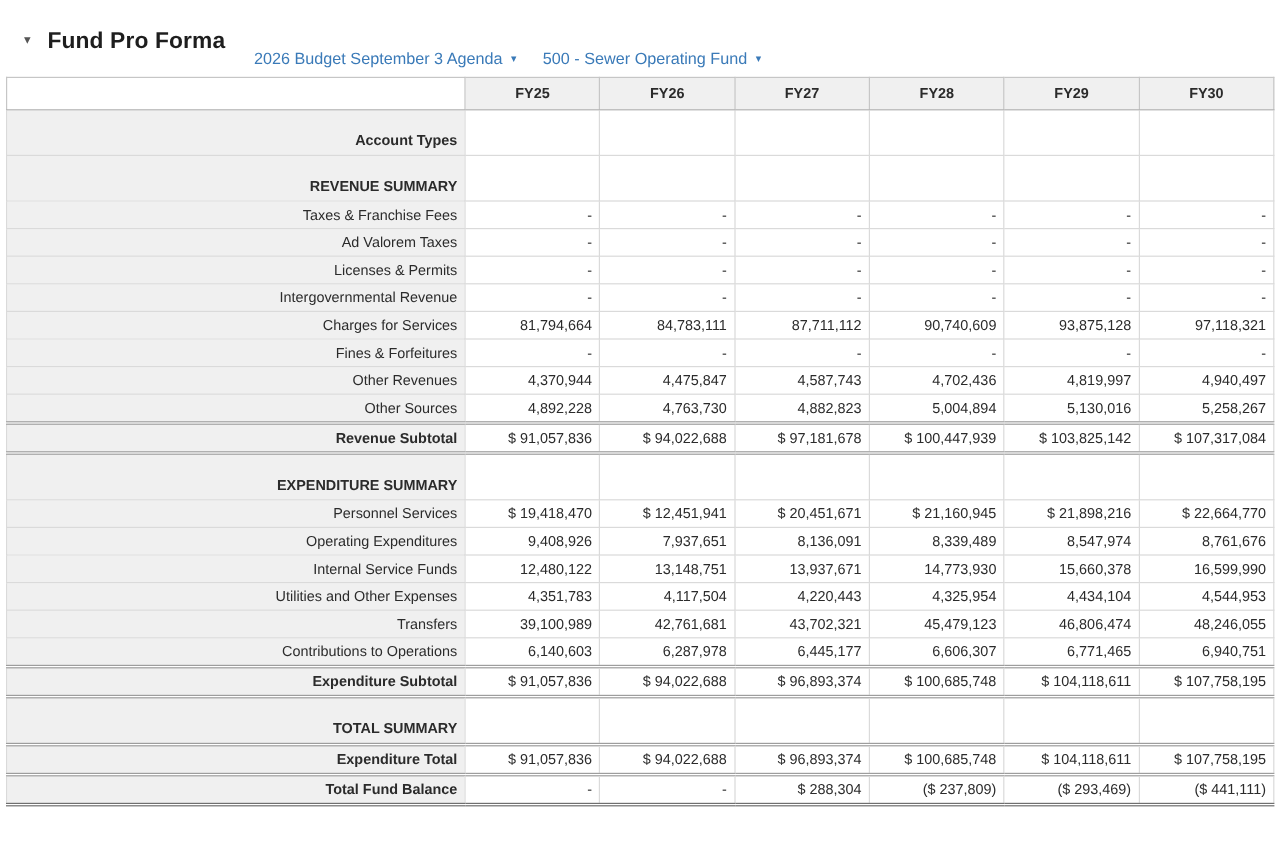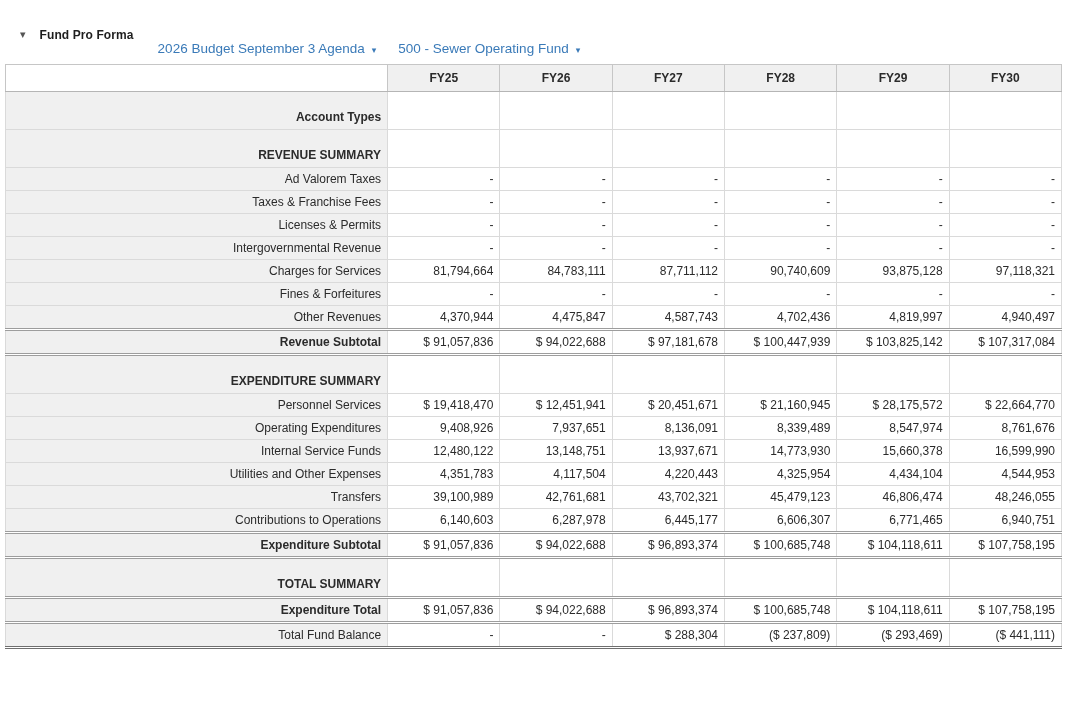--- a/index.html
+++ b/index.html
@@ -19,21 +19,21 @@
   }
   .collapse-toggle {
     color: #555555;
     font-size: 11px;
     margin-right: 14px;
     cursor: pointer;
     line-height: 1;
   }
   .page-title {
     font-weight: bold;
-    font-size: 12px;
+    font-size: 19px;
     color: #1e1e1e;
     margin-right: 24px;
     letter-spacing: 0.1px;
   }
   .dropdown {
     color: #3a7ab8;
     font-size: 13.5px;
     margin-right: 22px;
     cursor: pointer;
     display: flex;
@@ -105,21 +105,21 @@
 
   
   tr.row-total td { border-top: 3px double #9d9d9d; }
   tr.row-total td.label { font-weight: bold; padding-left: 14px; }
 
   
   tr.row-grand td {
     border-top: 3px double #9d9d9d;
     border-bottom: 3px double #6f6f6f;
   }
-  tr.row-grand td.label { font-weight: normal; }
+  tr.row-grand td.label { font-weight: bold; }
 
   table.proforma { border: 1px solid #a8a8a8; }
 </style>
 </head>
 <body>
 
 <div class="page-header">
   <span class="collapse-toggle">▾</span>
   <span class="page-title">Fund Pro Forma</span>
   <span class="dropdown">
@@ -166,30 +166,30 @@
       <tr class="row-section">
         <td class="label">REVENUE SUMMARY</td>
         <td class="val"></td>
         <td class="val"></td>
         <td class="val"></td>
         <td class="val"></td>
         <td class="val"></td>
         <td class="val"></td>
       </tr>
       <tr class="row-item">
+        <td class="label">Taxes &amp; Franchise Fees</td>
+        <td class="val">-</td>
+        <td class="val">-</td>
+        <td class="val">-</td>
+        <td class="val">-</td>
+        <td class="val">-</td>
+        <td class="val">-</td>
+      </tr>
+      <tr class="row-item">
         <td class="label">Ad Valorem Taxes</td>
-        <td class="val">-</td>
-        <td class="val">-</td>
-        <td class="val">-</td>
-        <td class="val">-</td>
-        <td class="val">-</td>
-        <td class="val">-</td>
-      </tr>
-      <tr class="row-item">
-        <td class="label">Taxes &amp; Franchise Fees</td>
         <td class="val">-</td>
         <td class="val">-</td>
         <td class="val">-</td>
         <td class="val">-</td>
         <td class="val">-</td>
         <td class="val">-</td>
       </tr>
       <tr class="row-item">
         <td class="label">Licenses &amp; Permits</td>
         <td class="val">-</td>
@@ -227,20 +227,29 @@
         <td class="val">-</td>
       </tr>
       <tr class="row-item">
         <td class="label">Other Revenues</td>
         <td class="val">4,370,944</td>
         <td class="val">4,475,847</td>
         <td class="val">4,587,743</td>
         <td class="val">4,702,436</td>
         <td class="val">4,819,997</td>
         <td class="val">4,940,497</td>
+      </tr>
+      <tr class="row-item">
+        <td class="label">Other Sources</td>
+        <td class="val">4,892,228</td>
+        <td class="val">4,763,730</td>
+        <td class="val">4,882,823</td>
+        <td class="val">5,004,894</td>
+        <td class="val">5,130,016</td>
+        <td class="val">5,258,267</td>
       </tr>
       <tr class="row-subtotal">
         <td class="label">Revenue Subtotal</td>
         <td class="val">$ 91,057,836</td>
         <td class="val">$ 94,022,688</td>
         <td class="val">$ 97,181,678</td>
         <td class="val">$ 100,447,939</td>
         <td class="val">$ 103,825,142</td>
         <td class="val">$ 107,317,084</td>
       </tr>
@@ -252,21 +261,21 @@
         <td class="val"></td>
         <td class="val"></td>
         <td class="val"></td>
       </tr>
       <tr class="row-item">
         <td class="label">Personnel Services</td>
         <td class="val">$ 19,418,470</td>
         <td class="val">$ 12,451,941</td>
         <td class="val">$ 20,451,671</td>
         <td class="val">$ 21,160,945</td>
-        <td class="val">$ 28,175,572</td>
+        <td class="val">$ 21,898,216</td>
         <td class="val">$ 22,664,770</td>
       </tr>
       <tr class="row-item">
         <td class="label">Operating Expenditures</td>
         <td class="val">9,408,926</td>
         <td class="val">7,937,651</td>
         <td class="val">8,136,091</td>
         <td class="val">8,339,489</td>
         <td class="val">8,547,974</td>
         <td class="val">8,761,676</td>

